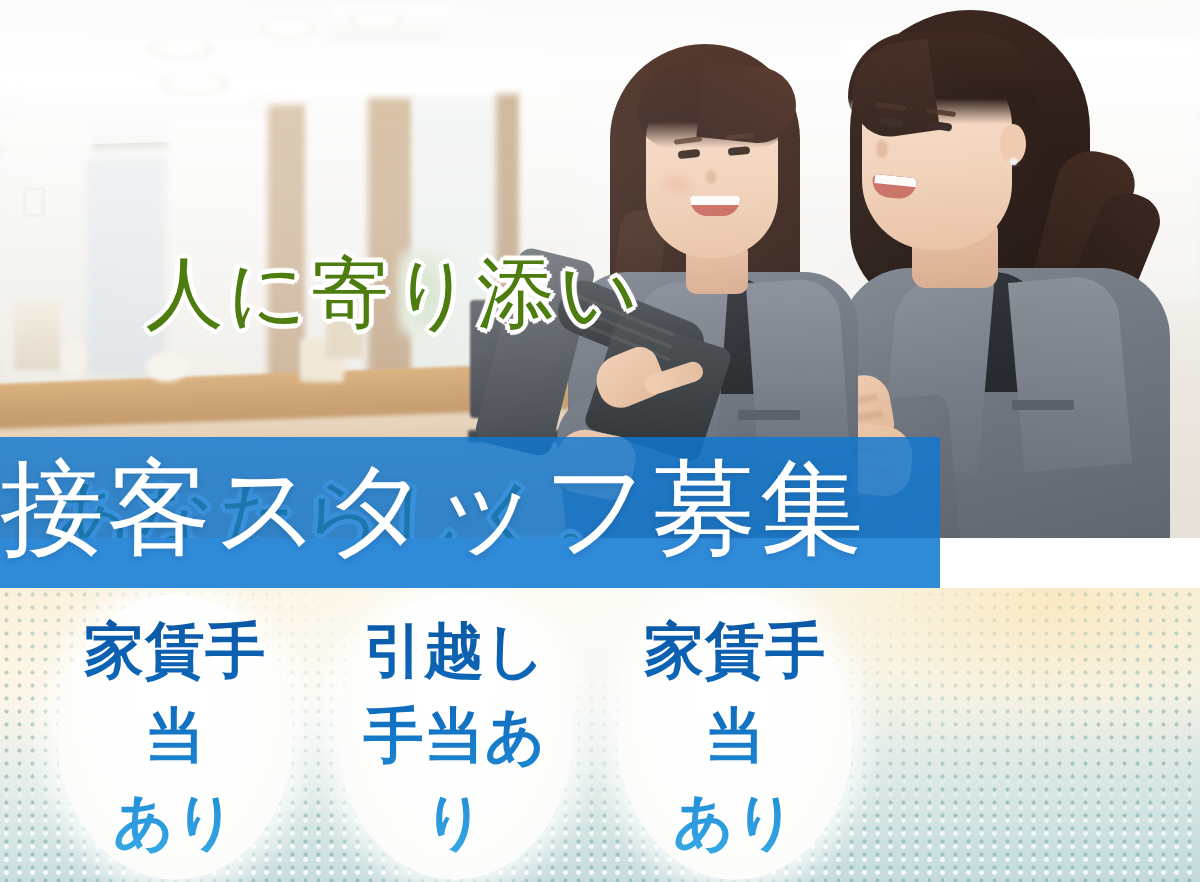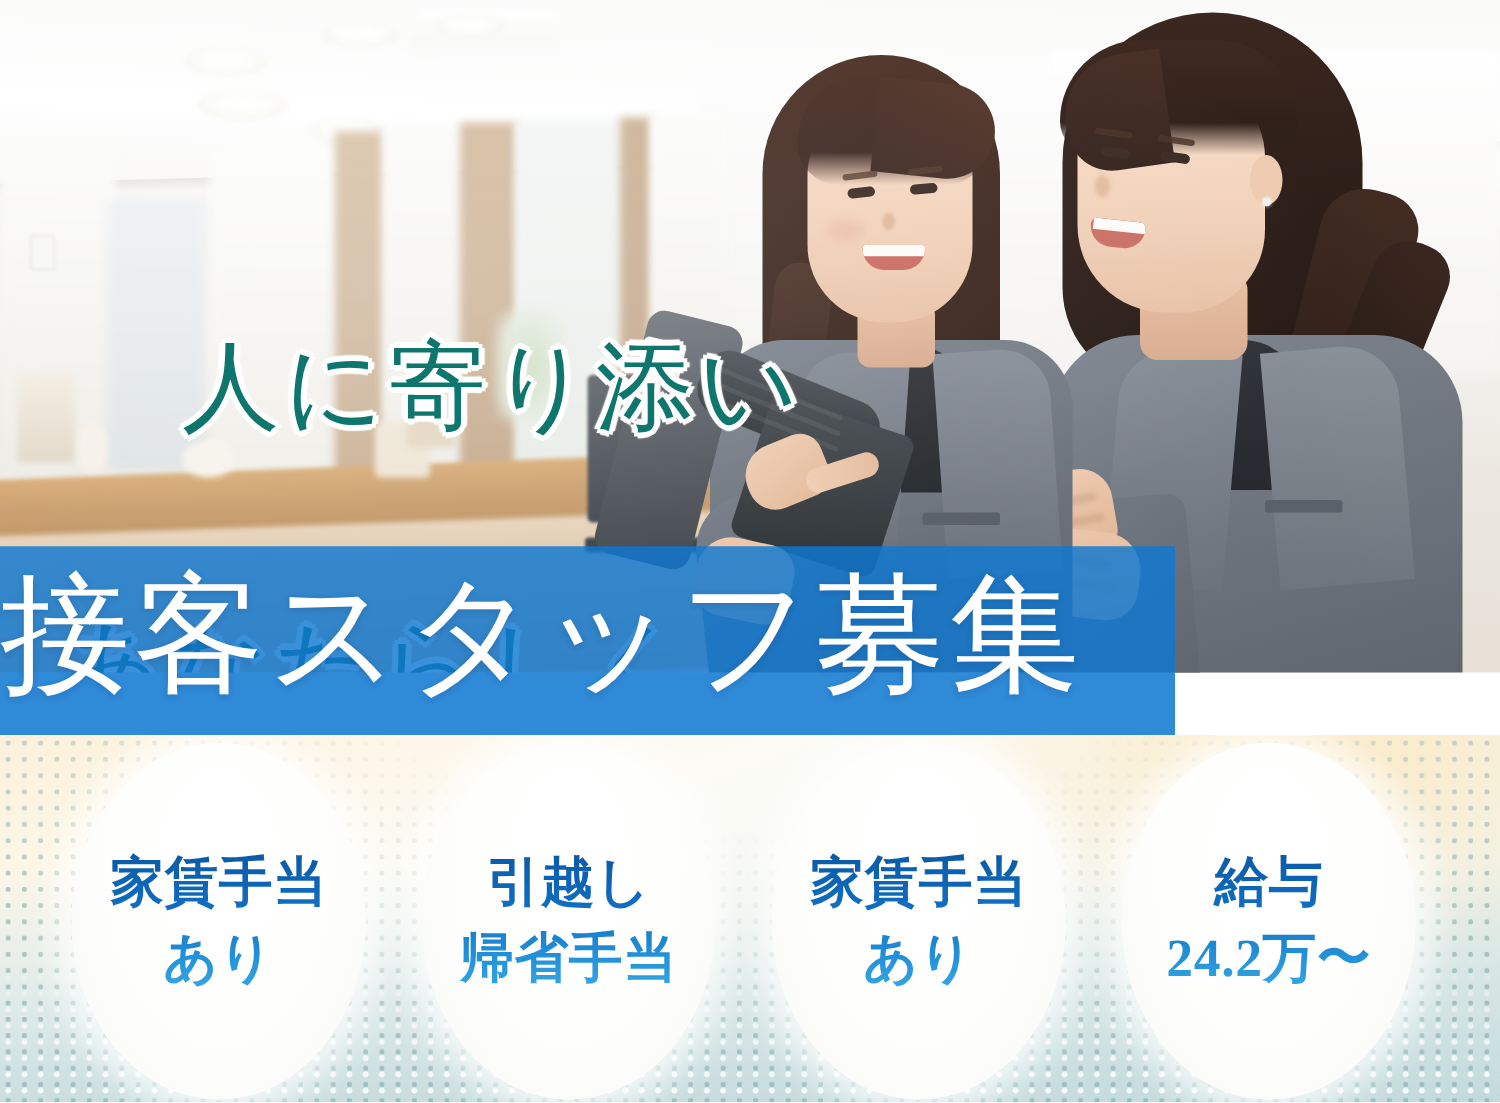--- a/index.html
+++ b/index.html
@@ -270,22 +270,22 @@
   .k3{left:838px;top:446px;width:52px;height:7px;transform:rotate(6deg);}
   .k4{left:842px;top:464px;width:52px;height:7px;transform:rotate(8deg);}
 
   .photo-soft{
     position:absolute;inset:0;pointer-events:none;
     background:radial-gradient(ellipse at 30% 40%,rgba(255,255,255,.16),rgba(255,255,255,0) 60%);
   }
 
   
   .headline{
-    position:absolute;left:52px;top:156px;
-    color:#0f766e;
+    position:absolute;left:52px;top:140px;
+    color:#4d7c0f;
     font-size:78px;line-height:1.32;letter-spacing:.05em;
     font-family:"Liberation Serif","DejaVu Serif",serif;
     font-weight:400;
     text-shadow:
       -4px 0 0 #fff, 4px 0 0 #fff, 0 -4px 0 #fff, 0 4px 0 #fff,
       -3px -3px 0 #fff, 3px -3px 0 #fff, -3px 3px 0 #fff, 3px 3px 0 #fff,
       -5px 0 1px #fff, 5px 0 1px #fff, 0 -5px 1px #fff, 0 5px 1px #fff;
     white-space:pre;
   }
   .headline .l2{display:block;margin-top:16px;}
@@ -353,21 +353,21 @@
   }
   .b1{left:57px;}
   .b2{left:337px;}
   .b3{left:617px;}
   .b4{left:897px;}
 
   .badge-text{
     position:relative;z-index:2;
     text-align:center;
     font-family:"Liberation Serif","DejaVu Serif",serif;
-    font-size:43px;line-height:1.42;letter-spacing:.01em;
+    font-size:60px;line-height:1.42;letter-spacing:.01em;
     font-weight:700;
     background:linear-gradient(180deg,#0a57a4 0%,#0f6cbe 38%,#2290d8 72%,#3aabe6 100%);
     -webkit-background-clip:text;background-clip:text;
     -webkit-text-fill-color:transparent;color:transparent;
     filter:drop-shadow(1px 2px 1px rgba(255,255,255,.95));
     white-space:pre-line;
   }
   .badge-text.salary{font-size:43px;}
 </style>
 </head>
@@ -500,26 +500,22 @@
     <div class="halftone"></div>
     <div class="halftone2"></div>
 
     <div class="badges">
       <div class="badge b1">
         <div class="badge-text">家賃手当
 あり</div>
       </div>
       <div class="badge b2">
         <div class="badge-text">引越し
-帰省手当</div>
+手当あり</div>
       </div>
       <div class="badge b3">
         <div class="badge-text">家賃手当
 あり</div>
       </div>
-      <div class="badge b4">
-        <div class="badge-text salary">給与
-24.2万〜</div>
-      </div>
     </div>
   </div>
 
 </div>
 
 </body></html>

